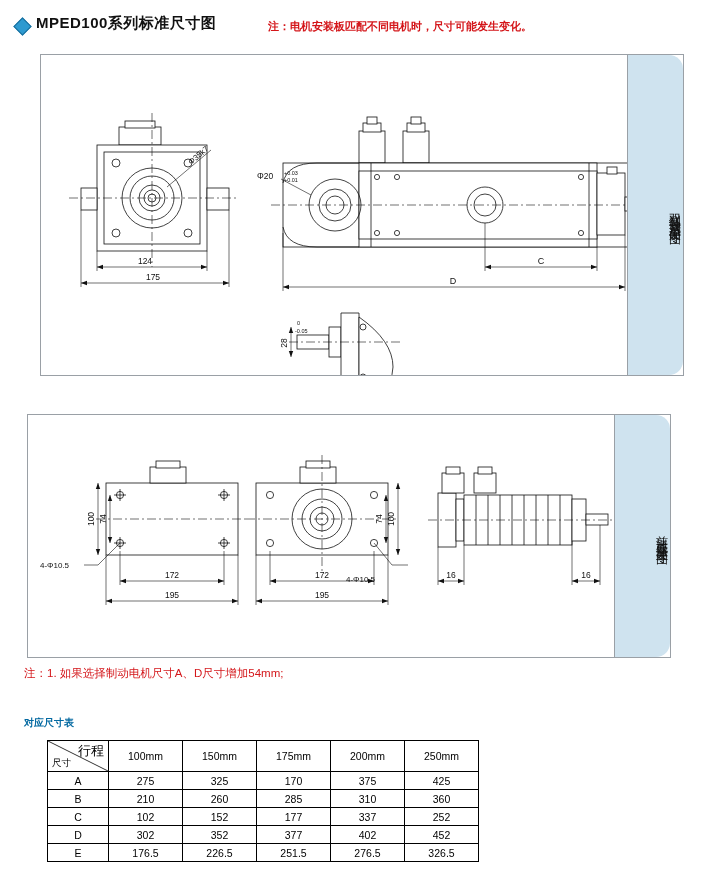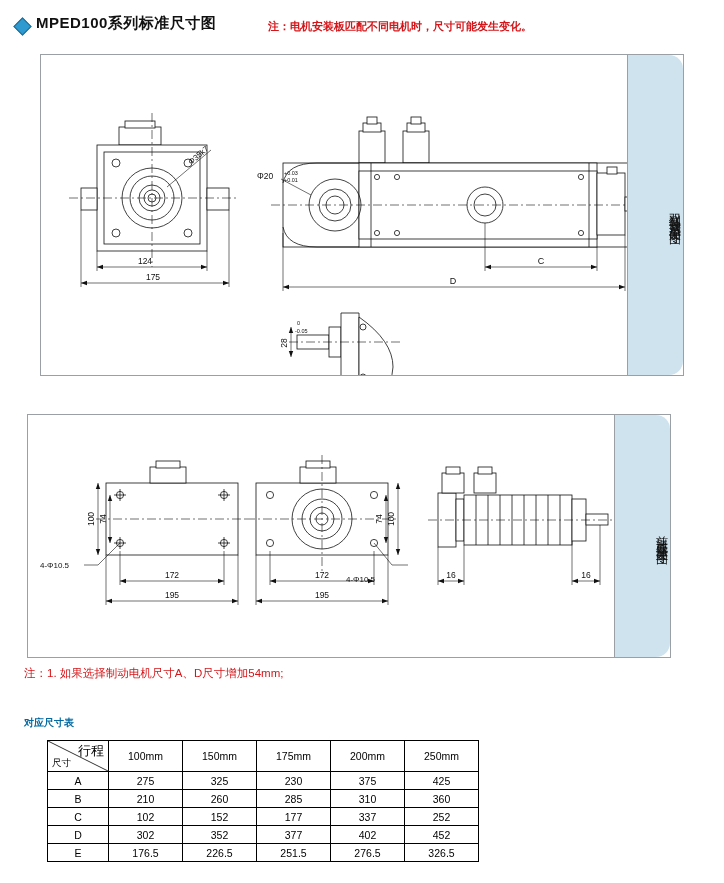--- a/index.html
+++ b/index.html
@@ -426,21 +426,21 @@
           <td class="col-val">100mm</td>
           <td class="col-val">150mm</td>
           <td class="col-val">175mm</td>
           <td class="col-val">200mm</td>
           <td class="col-val">250mm</td>
         </tr>
         <tr>
           <td class="col-head rowlabel">A</td>
           <td class="col-val">275</td>
           <td class="col-val">325</td>
-          <td class="col-val">230</td>
+          <td class="col-val">170</td>
           <td class="col-val">375</td>
           <td class="col-val">425</td>
         </tr>
         <tr>
           <td class="col-head rowlabel">B</td>
           <td class="col-val">210</td>
           <td class="col-val">260</td>
           <td class="col-val">285</td>
           <td class="col-val">310</td>
           <td class="col-val">360</td>

